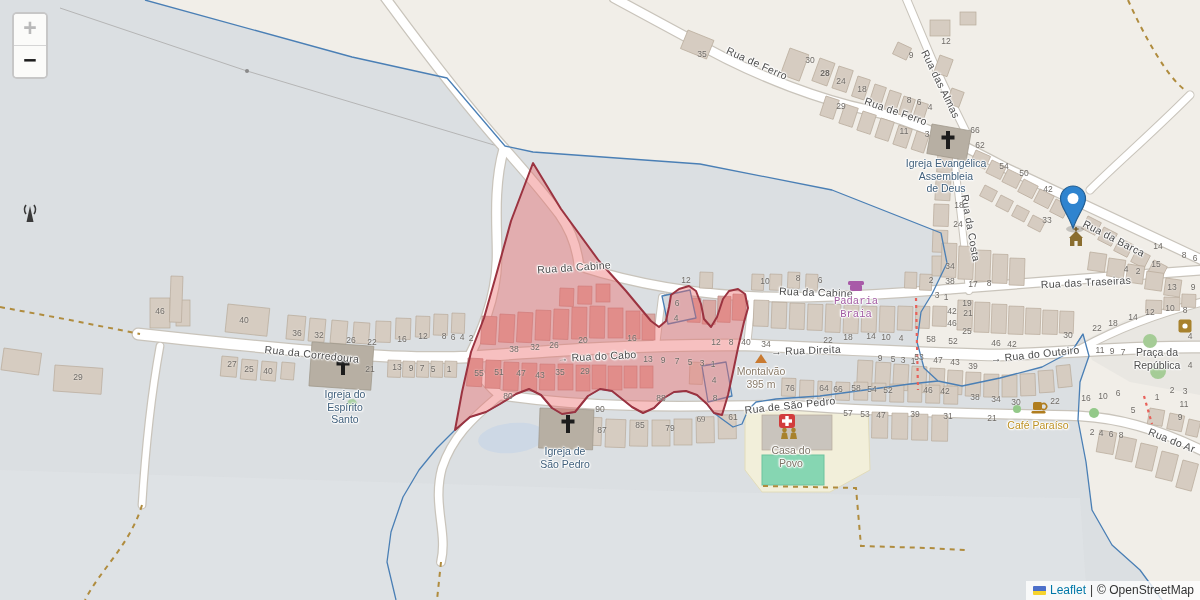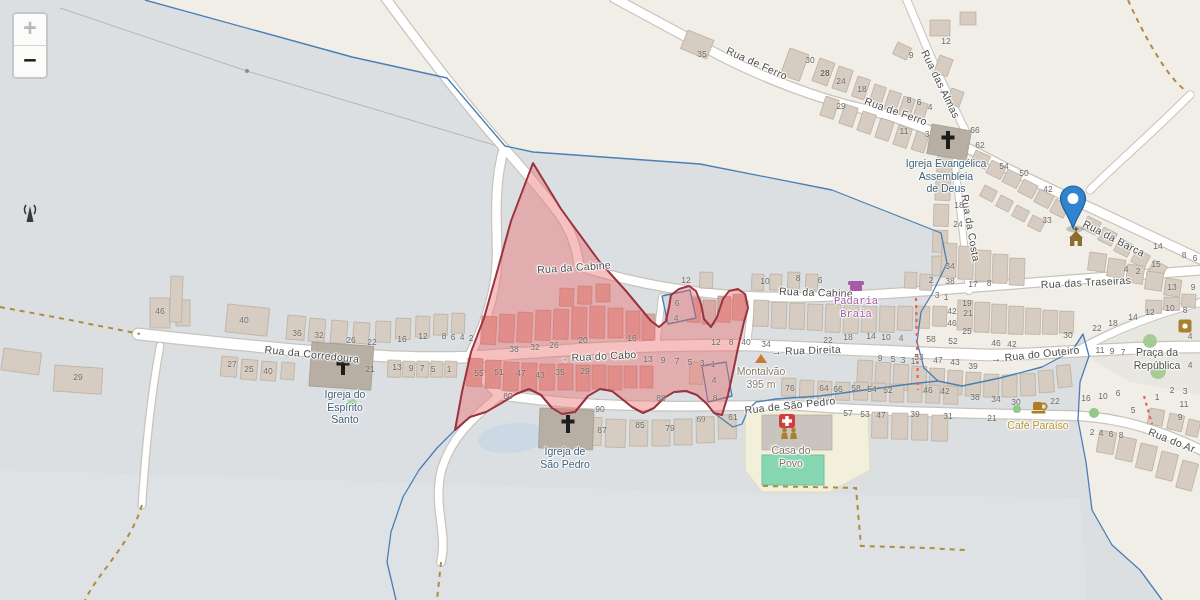--- a/index.html
+++ b/index.html
@@ -571,14 +571,17 @@
       <span class="house-number" style="left: 1121px; top: 435px;">8</span>
       <span class="house-number" style="left: 1190px; top: 336px;">4</span>
       <span class="house-number" style="left: 1190px; top: 365px;">4</span>
     </div>
 
 <div class="zoom-control">
   <a class="zoom-in">+</a>
   <a class="zoom-out">−</a>
 </div>
 
-
+<div class="attribution">
+  <span class="flag"><i class="f-top"></i><i class="f-bot"></i></span><a>Leaflet</a><span class="sep">|</span><span>© OpenStreetMap</span>
 </div>
 
+</div>
+
 </body></html>

